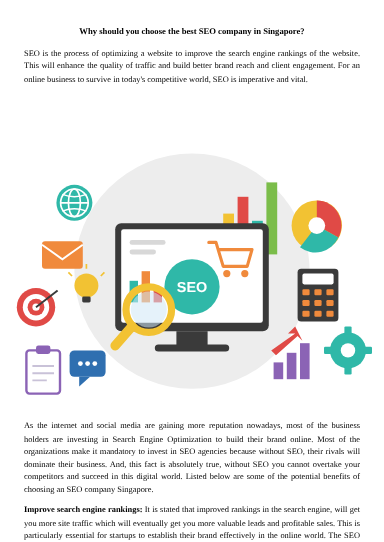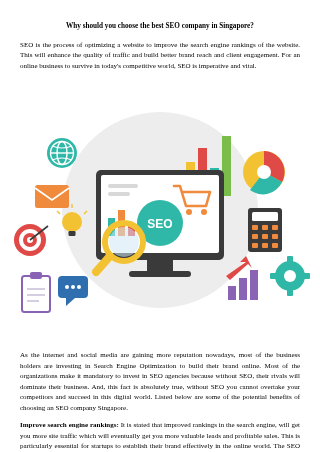--- a/index.html
+++ b/index.html
@@ -19,21 +19,21 @@
     font-size:7.2px;font-weight:bold;text-align:center;color:#000;
     line-height:1.35;margin:0 0 8px 0;
   }
   .para{
     font-size:7.0px;color:#000;line-height:1.5;text-align:justify;
     margin:0 0 7px 0;
     font-family:Liberation Serif, serif;
   }
   .para b{font-weight:bold;}
   .illustration{
-    position:absolute;left:0;top:90px;width:320px;height:238px;
+    position:absolute;left:0;top:106px;width:320px;height:238px;
   }
   .lower{
     position:absolute;left:20px;top:350px;width:280px;
   }
 </style>
 </head>
 <body>
 
 <div class="page">
 

